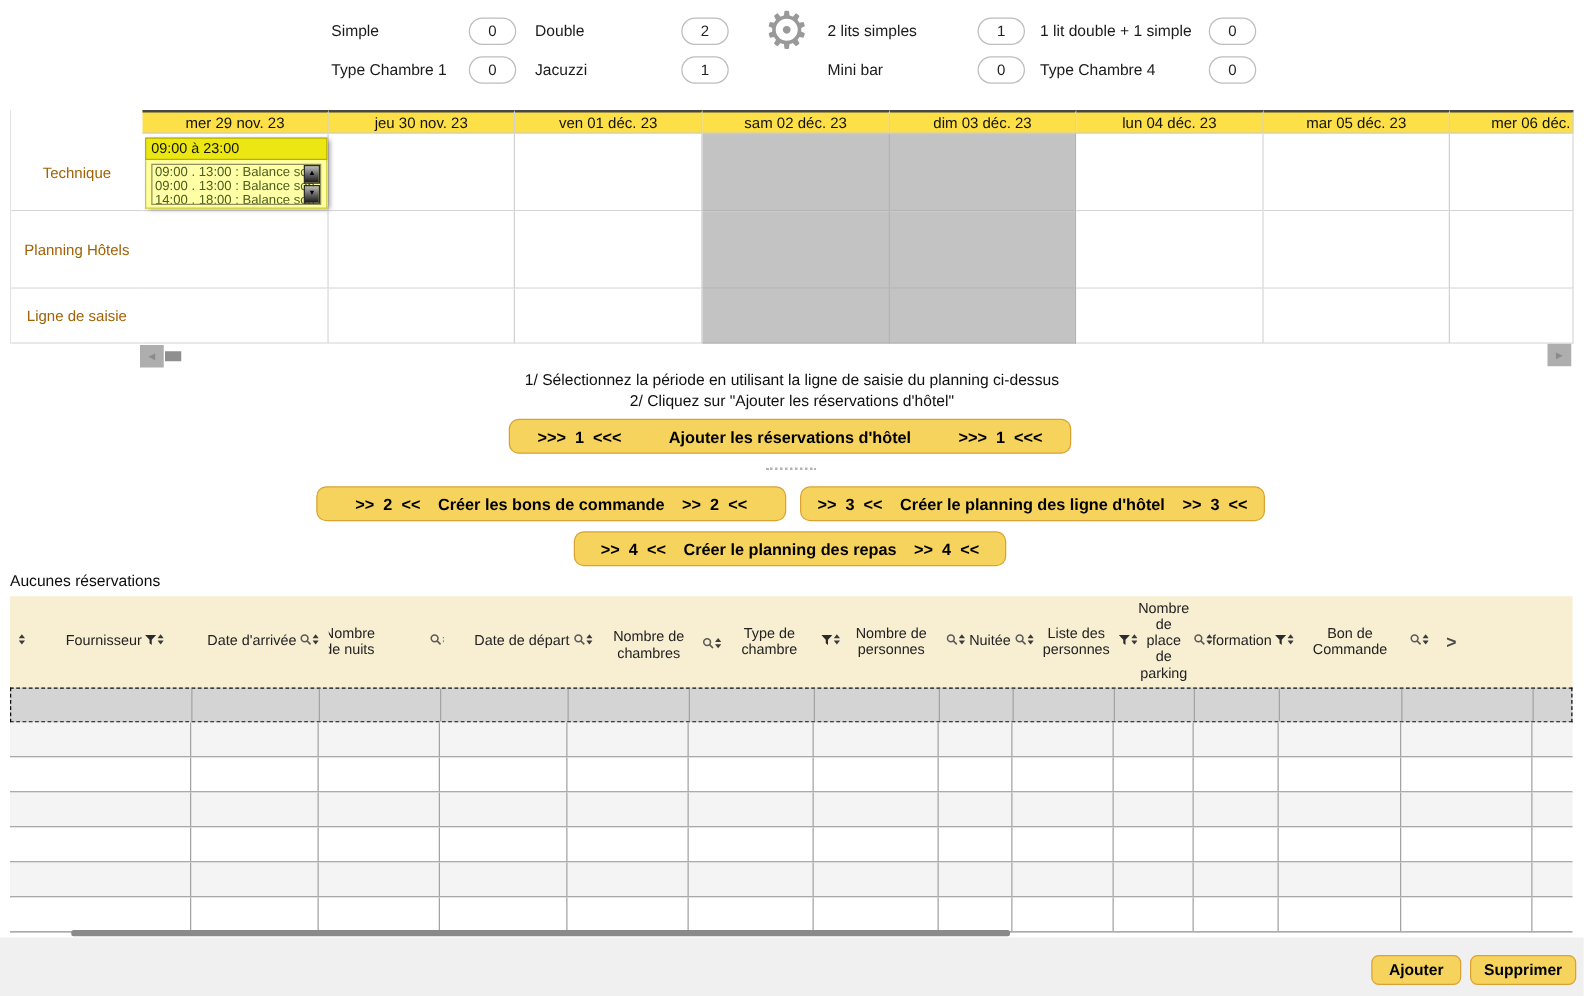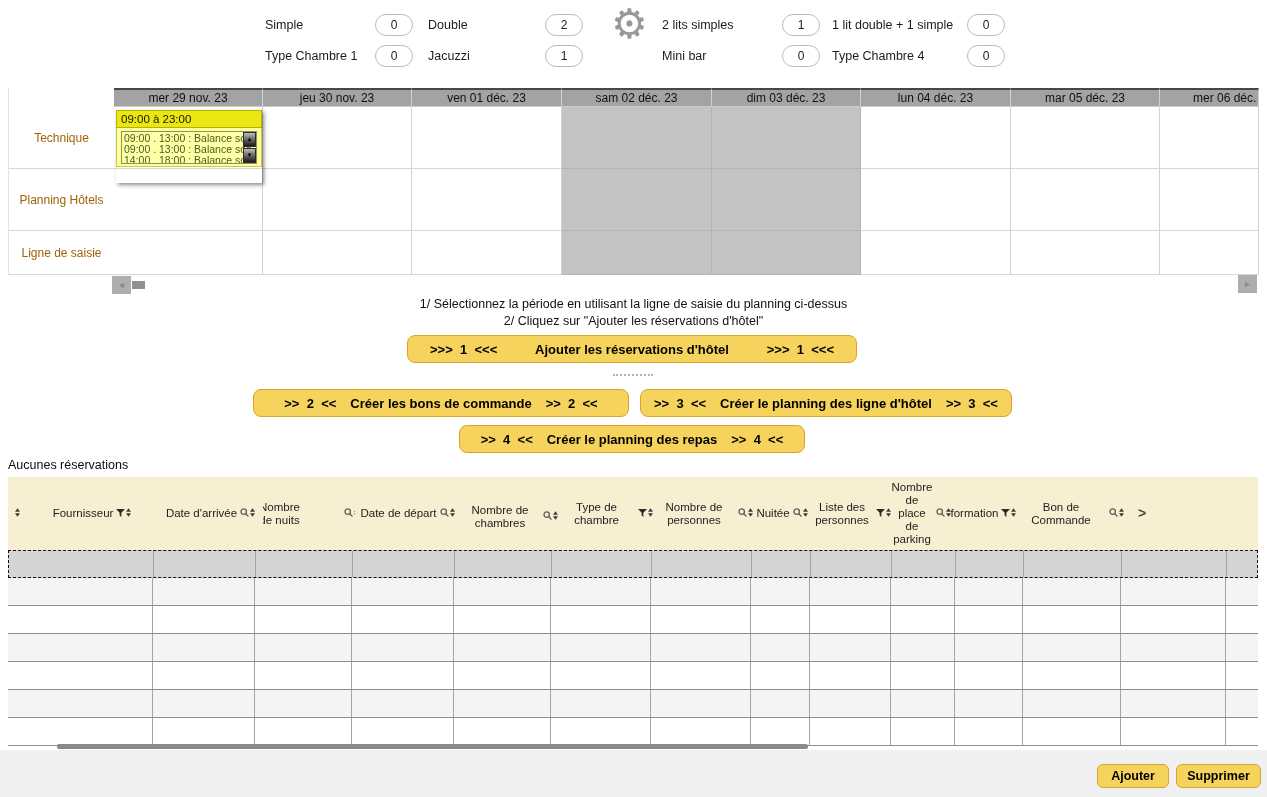--- a/index.html
+++ b/index.html
@@ -11,30 +11,30 @@
   .form-label { position:absolute; font-size:12.5px; color:#1b1b1b; white-space:nowrap; }
   .num-input { position:absolute; width:38px; height:22px; border:1px solid #bdbdbd; border-radius:11px;
                text-align:center; font-size:12px; color:#222; background:#fff; font-family:inherit; outline:none; }
   .gear { position:absolute; left:611px; top:1px; font-size:41px; line-height:46px; color:#999; cursor:pointer; user-select:none; }
 
   
   .planning { position:absolute; left:8px; top:88px; width:1250px; height:187px; border-left:1px solid #e3e3e3; }
   .plan-grid { display:grid; grid-template-columns:105px 149px 149px 150px 150px 149px 150px 149px 99px;
                grid-template-rows:19px 62px 62px 44px; width:1250px; height:187px; overflow:hidden; }
   .plan-corner { background:#fff; }
-  .plan-datehead { background:#a3a3a3; border-top:2px solid #474747; border-right:1px solid #d2d2d2; border-bottom:1px solid #cacaca;
+  .plan-datehead { background:#fde047; border-top:2px solid #474747; border-right:1px solid #d2d2d2; border-bottom:1px solid #cacaca;
                    font-size:12px; color:#111; text-align:center; padding-top:1px; overflow:hidden; white-space:nowrap; }
   .plan-datehead.clip { text-align:left; padding-left:33px; }
   .plan-rowlabel { background:#fff; border-bottom:1px solid #d6d6d6; font-size:12px; color:#a16207;
                    display:flex; align-items:center; justify-content:center; }
   .plan-cell { background:#fff; border-right:1px solid #d2d2d2; border-bottom:1px solid #d6d6d6; }
   .plan-cell.wknd { background:#c3c3c3; border-right:1px solid #b4b4b4; border-bottom:1px solid #b4b4b4; }
 
   
-  .event { position:absolute; left:107px; top:22px; width:146px; height:73px; z-index:5;
+  .event { position:absolute; left:107px; top:22px; width:146px; height:55px; z-index:5;
            box-shadow:2px 2px 4px rgba(0,0,0,0.45); }
   .event-header { height:18px; background:#ece712; border:1px solid #b7b200; font-size:11.5px; color:#151500;
                   padding:2px 4px 0 4px; white-space:nowrap; overflow:hidden; }
   .event-body { height:39px; background:#ffff9e; border:1px solid #cdc93e; border-top:none; padding:3px 4px 3px 4px; position:relative; }
   .event-list { border:1px solid #90905c; background:#ffffa6; height:33px; overflow:hidden;
                 font-size:10.5px; line-height:11px; color:#4c5d1f; padding:1px 15px 0 2px; white-space:nowrap; }
   .event-scroll { position:absolute; right:5px; top:4px; width:13px; height:31px; display:flex; flex-direction:column; justify-content:space-between; }
   .event-scroll .sbtn { height:15px; width:13px; background:linear-gradient(180deg,#bdbdbd 0%,#6e6e6e 45%,#191919 100%);
                  border:1px solid #2b2b2b; color:#000; font-size:6px; line-height:13px; text-align:center; cursor:pointer; user-select:none; }
 
@@ -232,21 +232,21 @@
             <span><svg width="9" height="9" viewBox="0 0 10 10">
                 <circle cx="4.1" cy="4.1" r="3" fill="none" stroke="#5a5a5a" stroke-width="1.4"></circle>
                 <path d="M6.3 6.3 9.4 9.4" stroke="#5a5a5a" stroke-width="1.4"></path>
               </svg></span>
             <span><svg width="5" height="9" viewBox="0 0 6 10">
                 <path d="M3 0 6 4H0Z" fill="#3a3a3a"></path>
                 <path d="M3 10 6 6H0Z" fill="#3a3a3a"></path>
               </svg></span>
           </div>
         </div>
-        <div class="res-hcell" style="width: 105px;">
+        <div class="res-hcell" style="width: 105px; margin-left: 19px;">
           <span>Date de départ</span>
           <div class="hicons">
             <span><svg width="9" height="9" viewBox="0 0 10 10">
                 <circle cx="4.1" cy="4.1" r="3" fill="none" stroke="#5a5a5a" stroke-width="1.4"></circle>
                 <path d="M6.3 6.3 9.4 9.4" stroke="#5a5a5a" stroke-width="1.4"></path>
               </svg></span>
             <span><svg width="5" height="9" viewBox="0 0 6 10">
                 <path d="M3 0 6 4H0Z" fill="#3a3a3a"></path>
                 <path d="M3 10 6 6H0Z" fill="#3a3a3a"></path>
               </svg></span>

